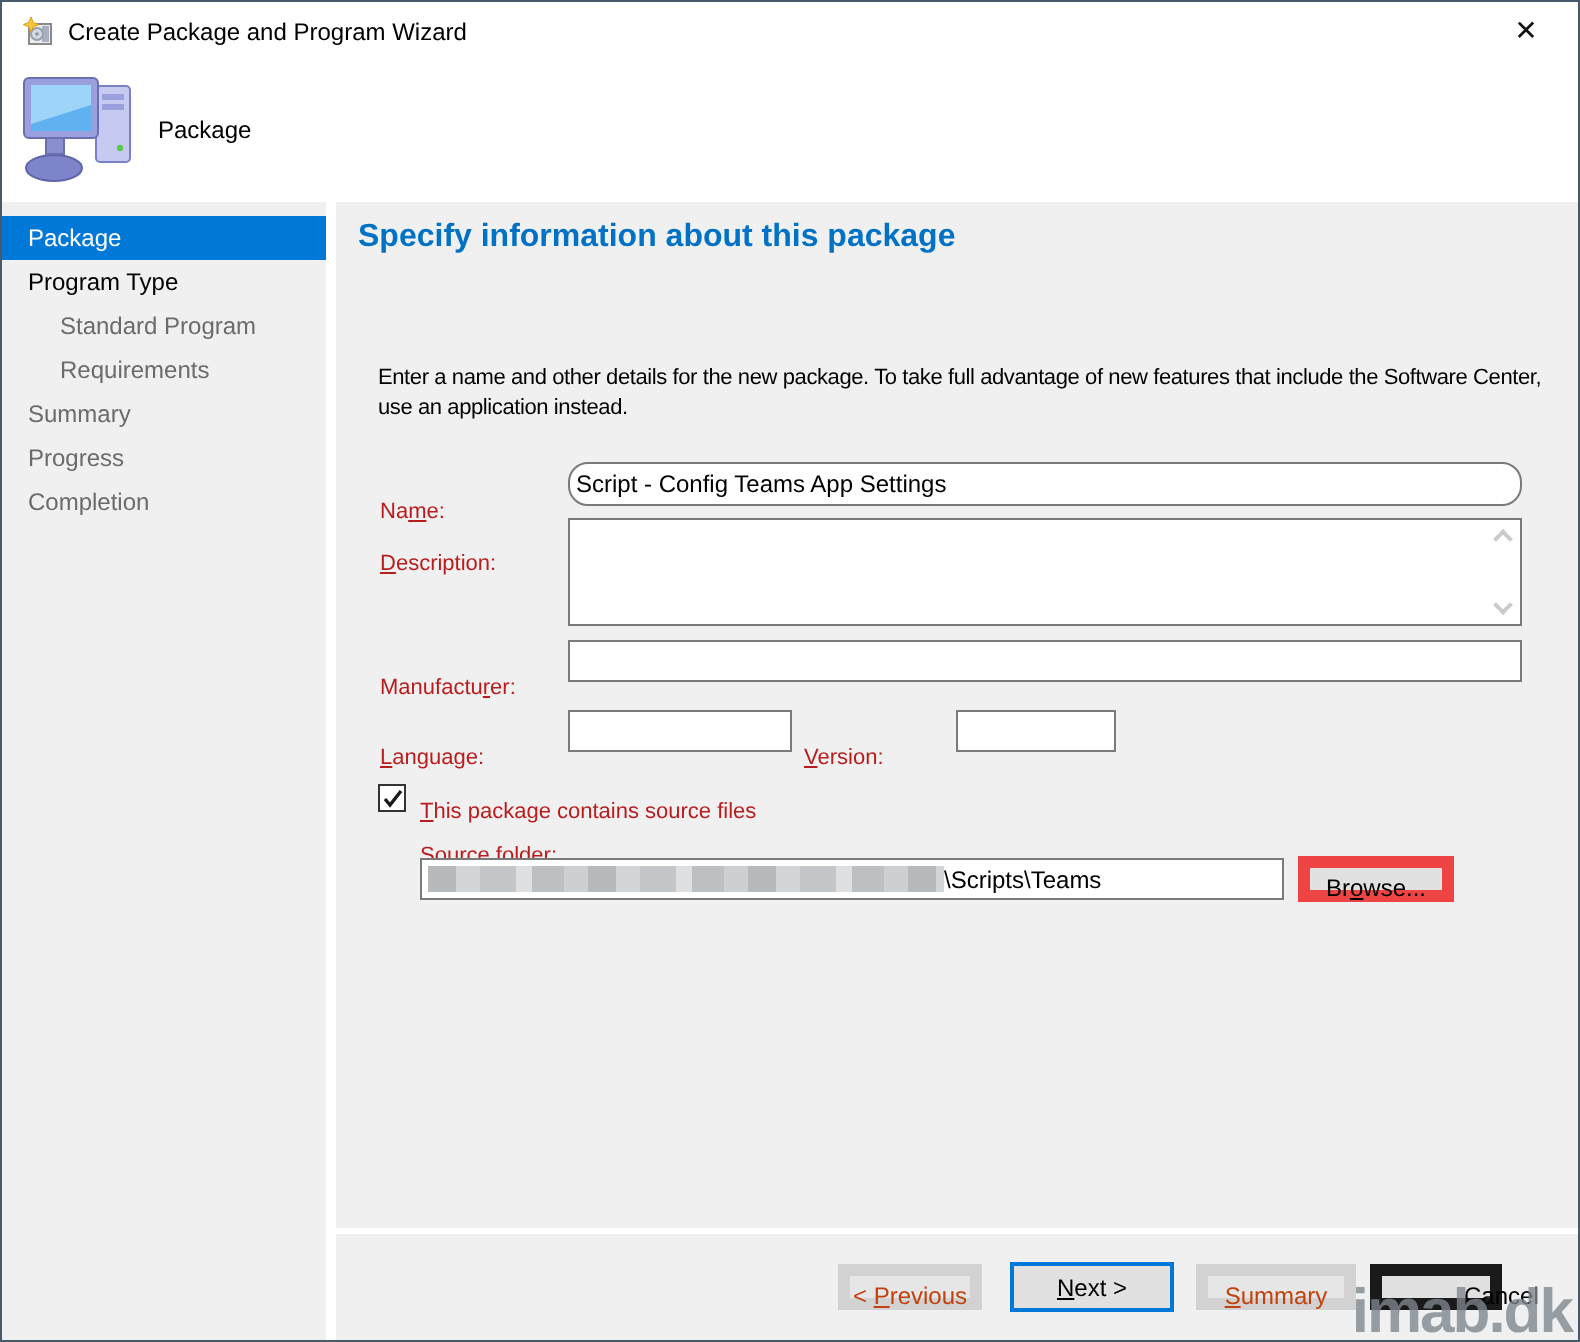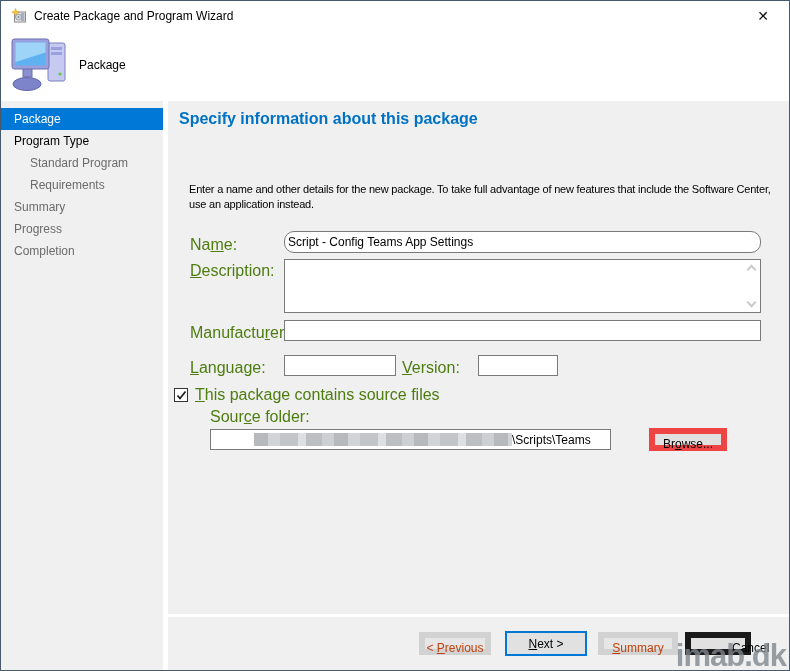--- a/index.html
+++ b/index.html
@@ -40,21 +40,21 @@
   .sidebar li.sub { padding-left:29px; }
   .sidebar li.selected { background:#0078d7; color:#ffffff; }
   .sidebar li.active { color:#000000; }
   
   .content { position:absolute; left:167px; top:100px; right:0; bottom:0; background:#f0f0f0; }
   .page-heading { position:absolute; left:11px; top:9px; font-size:16px; color:#0072c6; }
   .intro {
     position:absolute; left:21px; top:81px; width:598px;
     font-size:11px; letter-spacing:-0.2px; line-height:15px; color:#000;
   }
-  .lbl { font-size:16px; color:#4d7c0f; white-space:nowrap; }
+  .lbl { font-size:11px; color:#b91c1c; white-space:nowrap;margin-top:14px; }
   .accel { text-decoration:underline; }
   .field {
     background:#fff; border:1px solid #7a7a7a; font-size:12px; color:#000;
     font-family:"Liberation Sans", sans-serif; padding:0 3px; outline:none;
   }
   .name-label   { position:absolute; left:22px;  top:135px; }
   .name-input   { position:absolute; left:116px; top:130px; width:477px; height:22px;border-radius:10px; }
   .desc-label   { position:absolute; left:22px;  top:161px; }
   .desc-box {
     position:absolute; left:116px; top:158px; width:477px; height:54px;
@@ -66,31 +66,31 @@
   }
   .chev { position:absolute; width:7px; height:7px; border-right:2px solid #c9cbcd; border-bottom:2px solid #c9cbcd; }
   .chev.up   { right:5px; top:6px;    transform:rotate(-135deg); }
   .chev.down { right:5px; bottom:6px; transform:rotate(45deg); }
   .manu-label { position:absolute; left:22px;  top:223px; }
   .manu-input { position:absolute; left:116px; top:219px; width:477px; height:21px; }
   .lang-label { position:absolute; left:22px;  top:258px; }
   .lang-input { position:absolute; left:116px; top:254px; width:112px; height:21px; }
   .ver-label  { position:absolute; left:234px; top:258px; }
   .ver-input  { position:absolute; left:310px; top:254px; width:80px;  height:21px; }
-  .chk-row { position:absolute; left:6px; top:285px; display:flex; align-items:center; }
+  .chk-row { position:absolute; left:21px; top:285px; display:flex; align-items:center; }
   .checkbox {
     width:14px; height:14px; background:#fff; border:1px solid #333;
     margin-right:7px; position:relative; cursor:pointer; flex:none;
   }
   .checkbox .check { display:none; position:absolute; left:1px; top:1px; }
   .checkbox.checked .check { display:block; }
   .srcfolder-label { position:absolute; left:42px; top:307px; }
   .src-input {
-    position:absolute; left:42px; top:328px; width:401px; height:21px;
-    background:#fff; border:1px solid #7a7a7a; display:flex; align-items:center;padding-left:40px;
+    position:absolute; left:42px; top:328px; width:432px; height:21px;
+    background:#fff; border:1px solid #7a7a7a; display:flex; align-items:center;
   }
   .redacted {
     width:258px; height:13px; margin-left:3px; flex:none;
     background:repeating-linear-gradient(90deg,
       #b6babd 0 14px, #d2d5d7 14px 26px, #c2c6c9 26px 44px,
       #dddfe1 44px 52px, #bcc0c3 52px 68px, #cdd0d2 68px 80px);
   }
   .src-visible { font-size:12px; color:#000; white-space:pre; }
   
   .btn {

